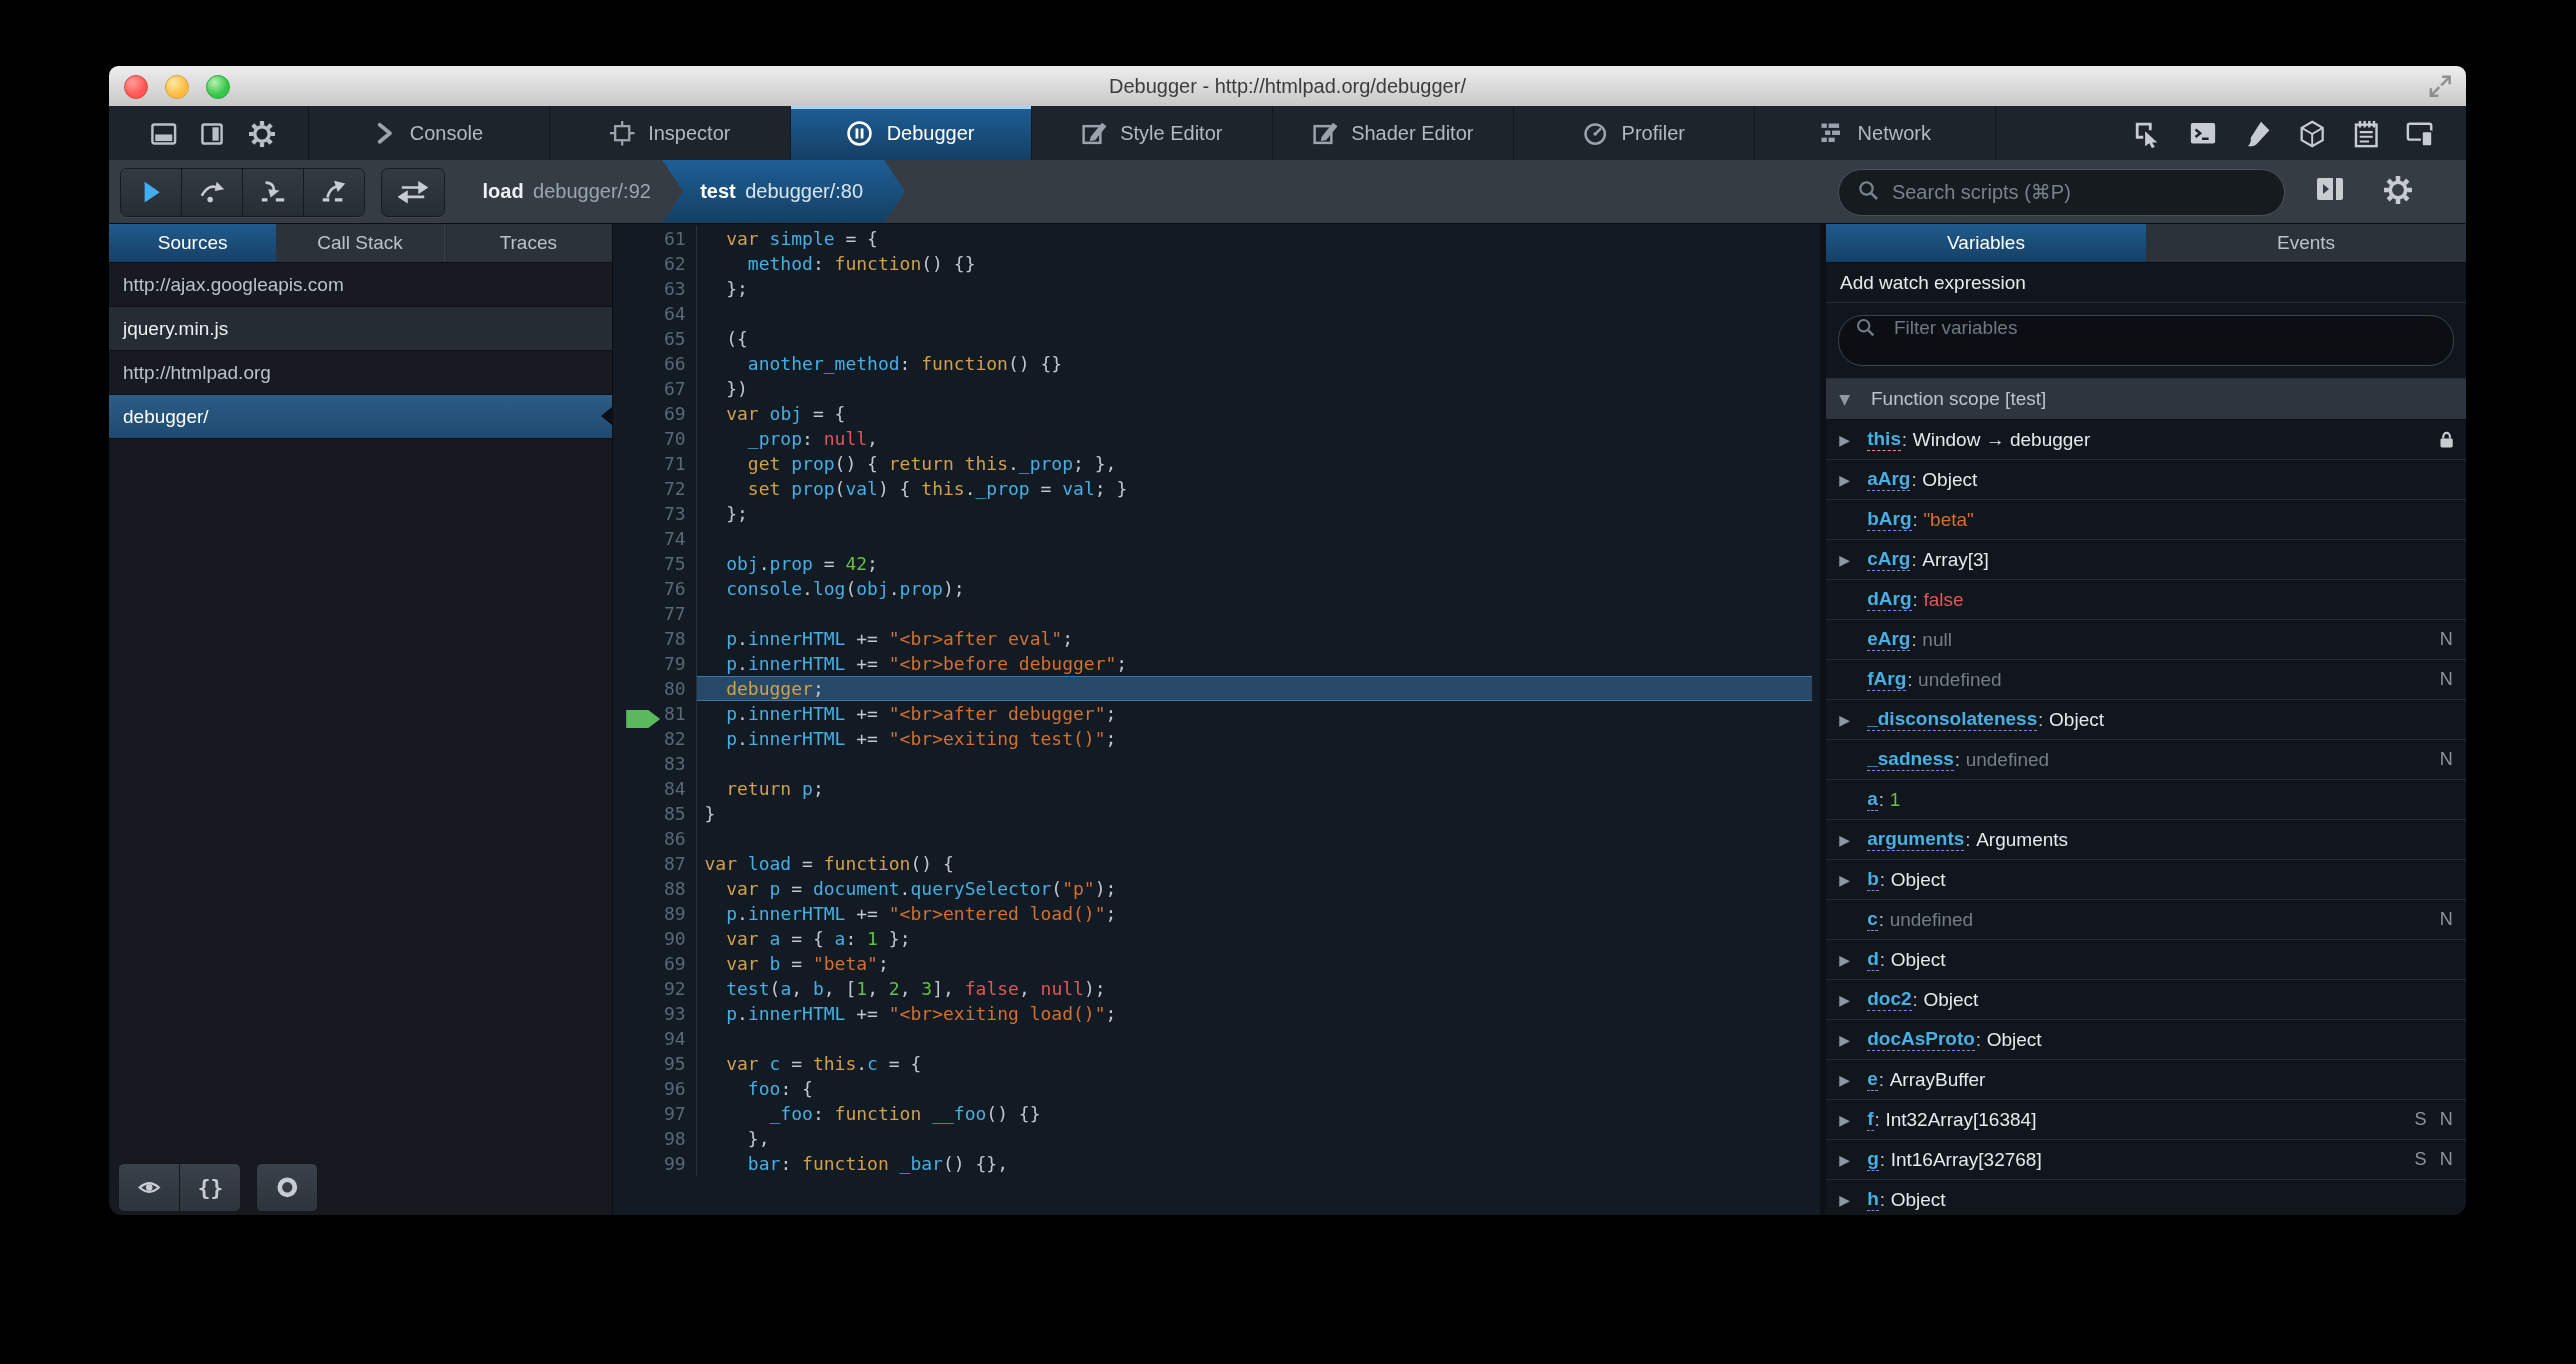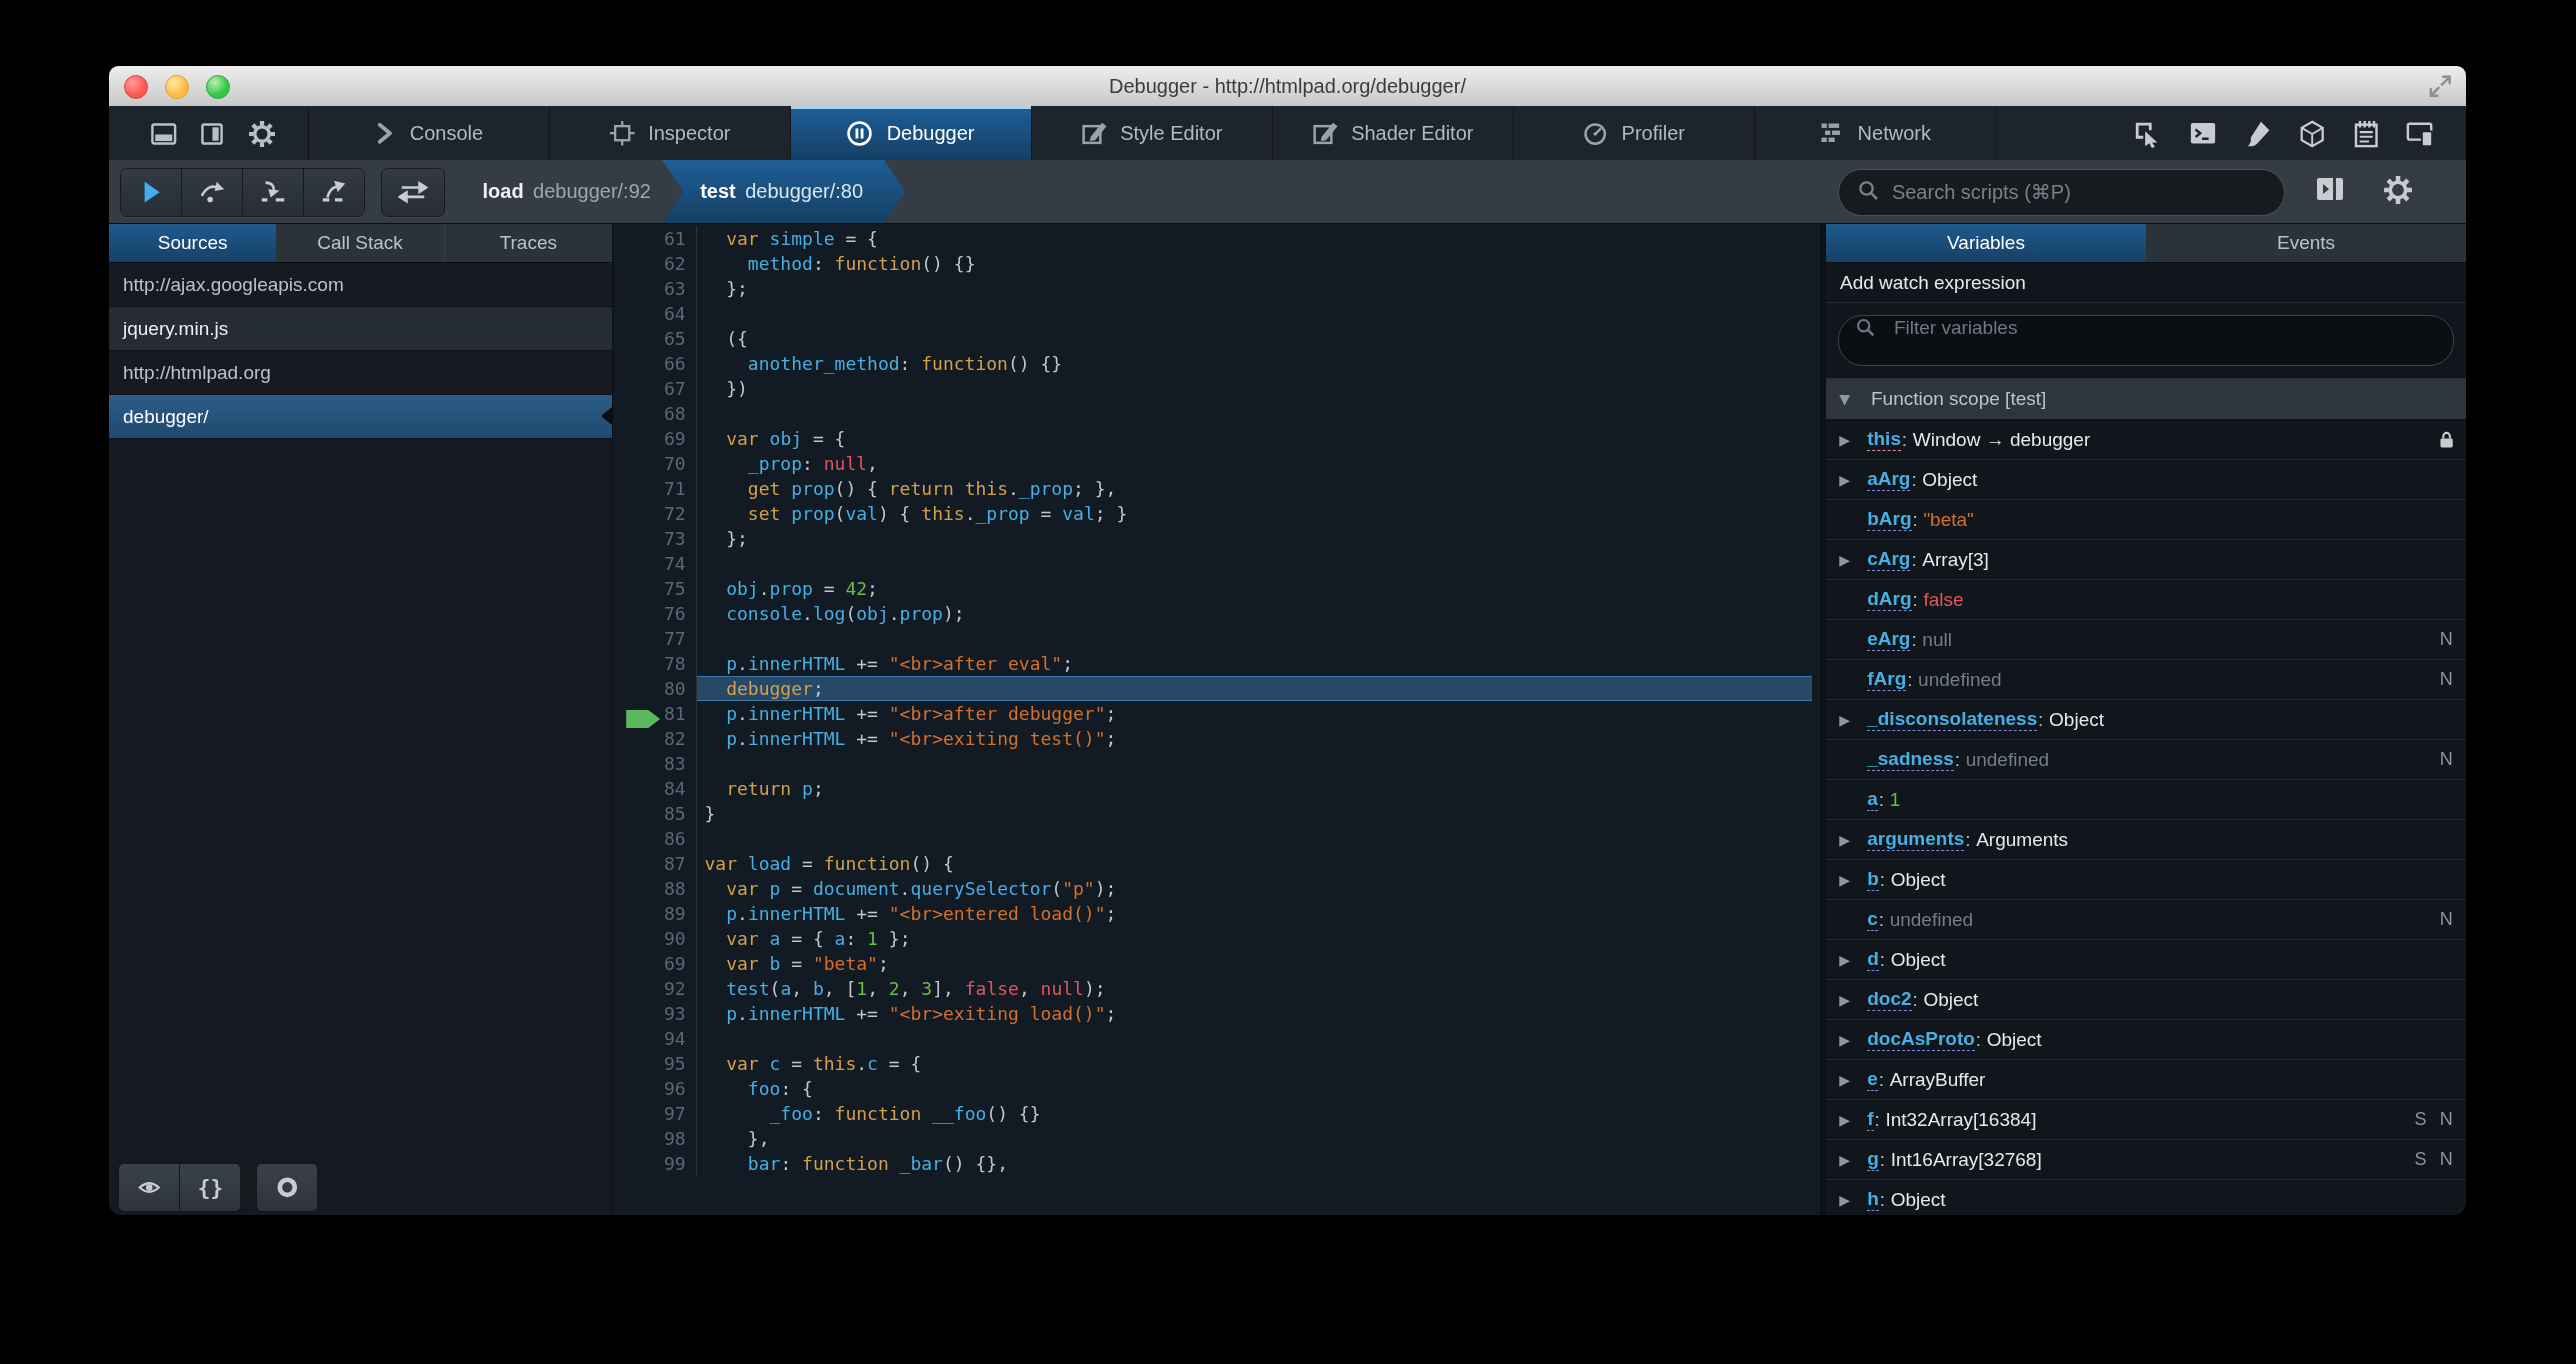--- a/index.html
+++ b/index.html
@@ -466,24 +466,20 @@
             </div>
             <div class="cl">
               <div class="ln">66</div>
               <div class="lc"><span class="tk-d">    </span><span class="tk-v">another_method</span><span class="tk-d">: </span><span class="tk-k">function</span><span class="tk-d">() {}</span></div>
             </div>
             <div class="cl">
               <div class="ln">67</div>
               <div class="lc"><span class="tk-d">  })</span></div>
             </div>
             <div class="cl">
-              <div class="ln">68</div>
-              <div class="lc"></div>
-            </div>
-            <div class="cl">
               <div class="ln">69</div>
               <div class="lc"><span class="tk-d">  </span><span class="tk-k">var</span><span class="tk-d"> </span><span class="tk-v">obj</span><span class="tk-d"> = {</span></div>
             </div>
             <div class="cl">
               <div class="ln">70</div>
               <div class="lc"><span class="tk-d">    </span><span class="tk-v">_prop</span><span class="tk-d">: </span><span class="tk-a">null</span><span class="tk-d">,</span></div>
             </div>
             <div class="cl">
               <div class="ln">71</div>
               <div class="lc"><span class="tk-d">    </span><span class="tk-k">get</span><span class="tk-d"> </span><span class="tk-v">prop</span><span class="tk-d">() { </span><span class="tk-k">return</span><span class="tk-d"> </span><span class="tk-k">this</span><span class="tk-d">.</span><span class="tk-v">_prop</span><span class="tk-d">; },</span></div>
@@ -508,20 +504,24 @@
               <div class="ln">76</div>
               <div class="lc"><span class="tk-d">  </span><span class="tk-v">console</span><span class="tk-d">.</span><span class="tk-v">log</span><span class="tk-d">(</span><span class="tk-v">obj</span><span class="tk-d">.</span><span class="tk-v">prop</span><span class="tk-d">);</span></div>
             </div>
             <div class="cl">
               <div class="ln">77</div>
               <div class="lc"></div>
             </div>
             <div class="cl">
               <div class="ln">78</div>
               <div class="lc"><span class="tk-d">  </span><span class="tk-v">p</span><span class="tk-d">.</span><span class="tk-v">innerHTML</span><span class="tk-d"> += </span><span class="tk-s">"&lt;br&gt;after eval"</span><span class="tk-d">;</span></div>
+            </div>
+            <div class="cl">
+              <div class="ln">79</div>
+              <div class="lc"><span class="tk-d">  </span><span class="tk-v">p</span><span class="tk-d">.</span><span class="tk-v">innerHTML</span><span class="tk-d"> += </span><span class="tk-s">"&lt;br&gt;before debugger"</span><span class="tk-d">;</span></div>
             </div>
             <div class="cl">
               <div class="ln">80</div>
               <div class="lc hl"><span class="tk-d">  </span><span class="tk-k">debugger</span><span class="tk-d">;</span></div>
             </div>
             <div class="cl">
               <div class="ln">81</div>
               <div class="lc"><span class="tk-d">  </span><span class="tk-v">p</span><span class="tk-d">.</span><span class="tk-v">innerHTML</span><span class="tk-d"> += </span><span class="tk-s">"&lt;br&gt;after debugger"</span><span class="tk-d">;</span></div>
             </div>
             <div class="cl">

